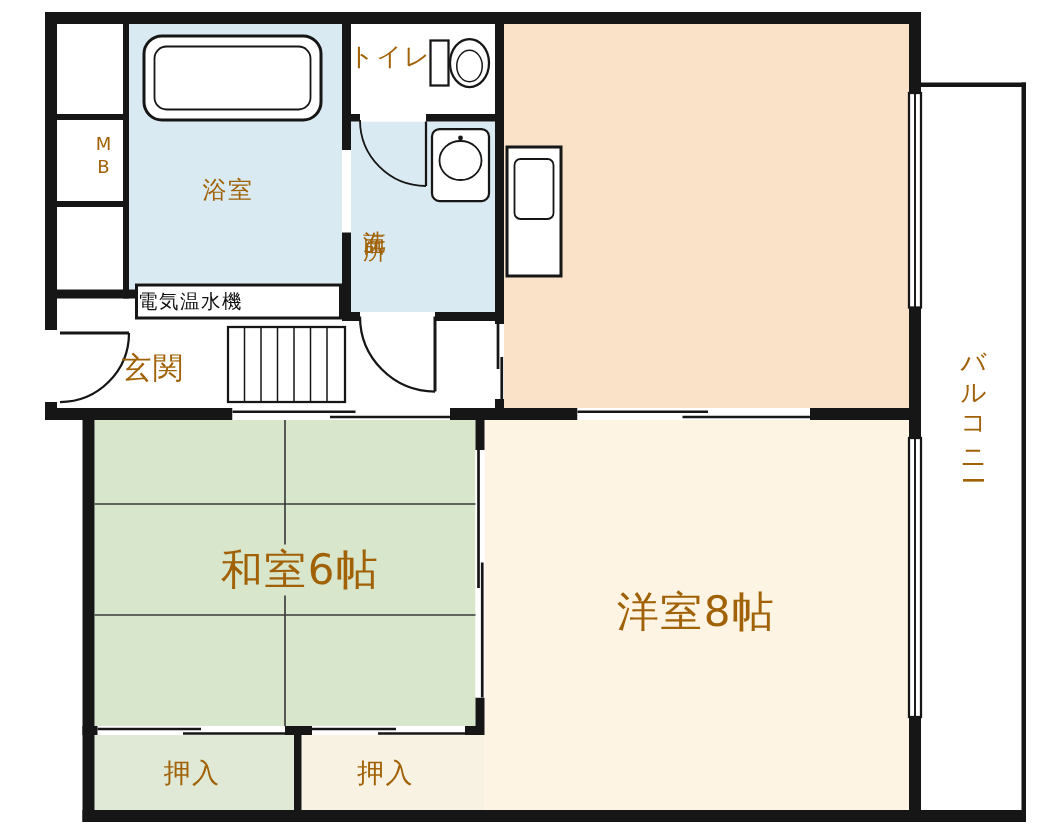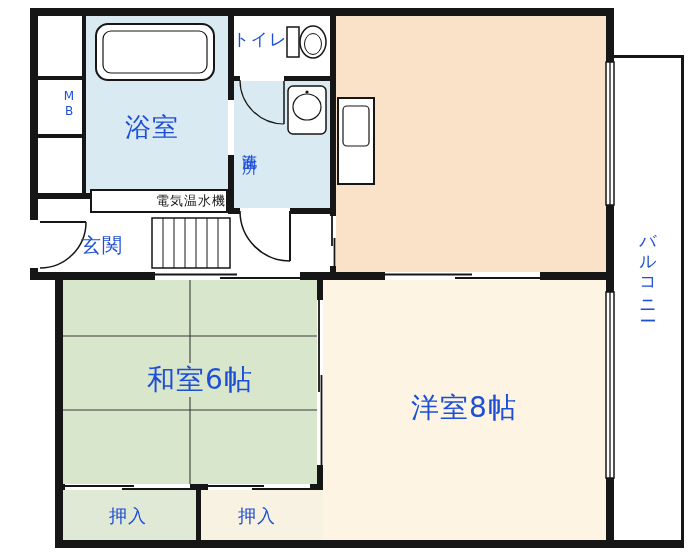--- a/index.html
+++ b/index.html
@@ -4,33 +4,33 @@
 <style>
   html,body{margin:0;padding:0;background:#fff;}
   #plan{
     position:relative;width:700px;height:557px;background:#fff;overflow:hidden;
     font-family:"DejaVu Sans","Liberation Sans",sans-serif;color:#111;
   }
   .room{position:absolute;z-index:0;}
   #plan svg{position:absolute;left:0;top:0;z-index:1;}
   .lbl{
     position:absolute;z-index:2;transform:translate(-50%,-50%);
-    white-space:nowrap;color:#1d4ed8;letter-spacing:1px;line-height:1;
+    white-space:nowrap;color:#a16207;letter-spacing:1px;line-height:1;
   }
   .vert{writing-mode:vertical-rl;text-orientation:upright;letter-spacing:3px;}
   .big{font-size:28px;}
   .wall{fill:var(--wall);}
   .gap{fill:#ffffff;}
   .wline{stroke:var(--wall);fill:none;}
   .fixture{fill:var(--fixture);stroke:var(--wall);}
   .thin{stroke:var(--line);fill:none;}
   #heater-box{
     position:absolute;z-index:2;left:90px;top:189px;width:138px;height:24px;
     box-sizing:border-box;border:2px solid var(--wall);background:#fff;
-    display:flex;align-items:center;justify-content:flex-end;font-size:13px;letter-spacing:1px;
+    display:flex;align-items:center;justify-content:flex-start;font-size:13px;letter-spacing:1px;
   }
   #washitsu-label{background:var(--tatami-floor);padding:3px 8px;margin-left:12px;}
 </style>
 </head>
 <body>
 
 <div id="plan">
 
   <div class="room" style="left: 86px; top: 16px; width: 142px; height: 177px; background: rgb(217, 234, 242);"></div>
   <div class="room" style="left: 234px; top: 16px; width: 96px; height: 60px; background: rgb(255, 255, 255);"></div>
@@ -152,21 +152,21 @@
 
     <g>
       <line class="thin" x1="63" y1="336" x2="317" y2="336" stroke-width="1.1"></line>
       <line class="thin" x1="63" y1="410" x2="317" y2="410" stroke-width="1.1"></line>
       <line class="thin" x1="190" y1="280" x2="190" y2="484" stroke-width="1.1"></line>
     </g>
   </svg>
 
   <div class="lbl big" id="washitsu-label" style="left:188px;top:380px;">和室6帖</div>
   <div class="lbl big" style="left:464px;top:408px;text-align:center;">洋室8帖</div>
-  <div class="lbl" style="left:152px;top:127px;font-size:26px;">浴室</div>
+  <div class="lbl" style="left:152px;top:127px;font-size:16px;">浴室</div>
   <div class="lbl" style="left:260px;top:39px;font-size:17px;">トイレ</div>
   <div class="lbl vert" style="left:249px;top:146px;font-size:15px;">洗面所</div>
   <div class="lbl" style="left:102px;top:245px;font-size:20px;">玄関</div>
   <div class="lbl vert" style="left:648px;top:268px;font-size:17px;">バルコニー</div>
   <div class="lbl" style="left:128px;top:516px;font-size:18px;">押入</div>
   <div class="lbl" style="left:257px;top:516px;font-size:18px;">押入</div>
   <div class="lbl vert" style="left:69px;top:104px;font-size:12px;letter-spacing:1px;">MB</div>
   <div id="heater-box">
     <span>電気温水機</span>
   </div>

